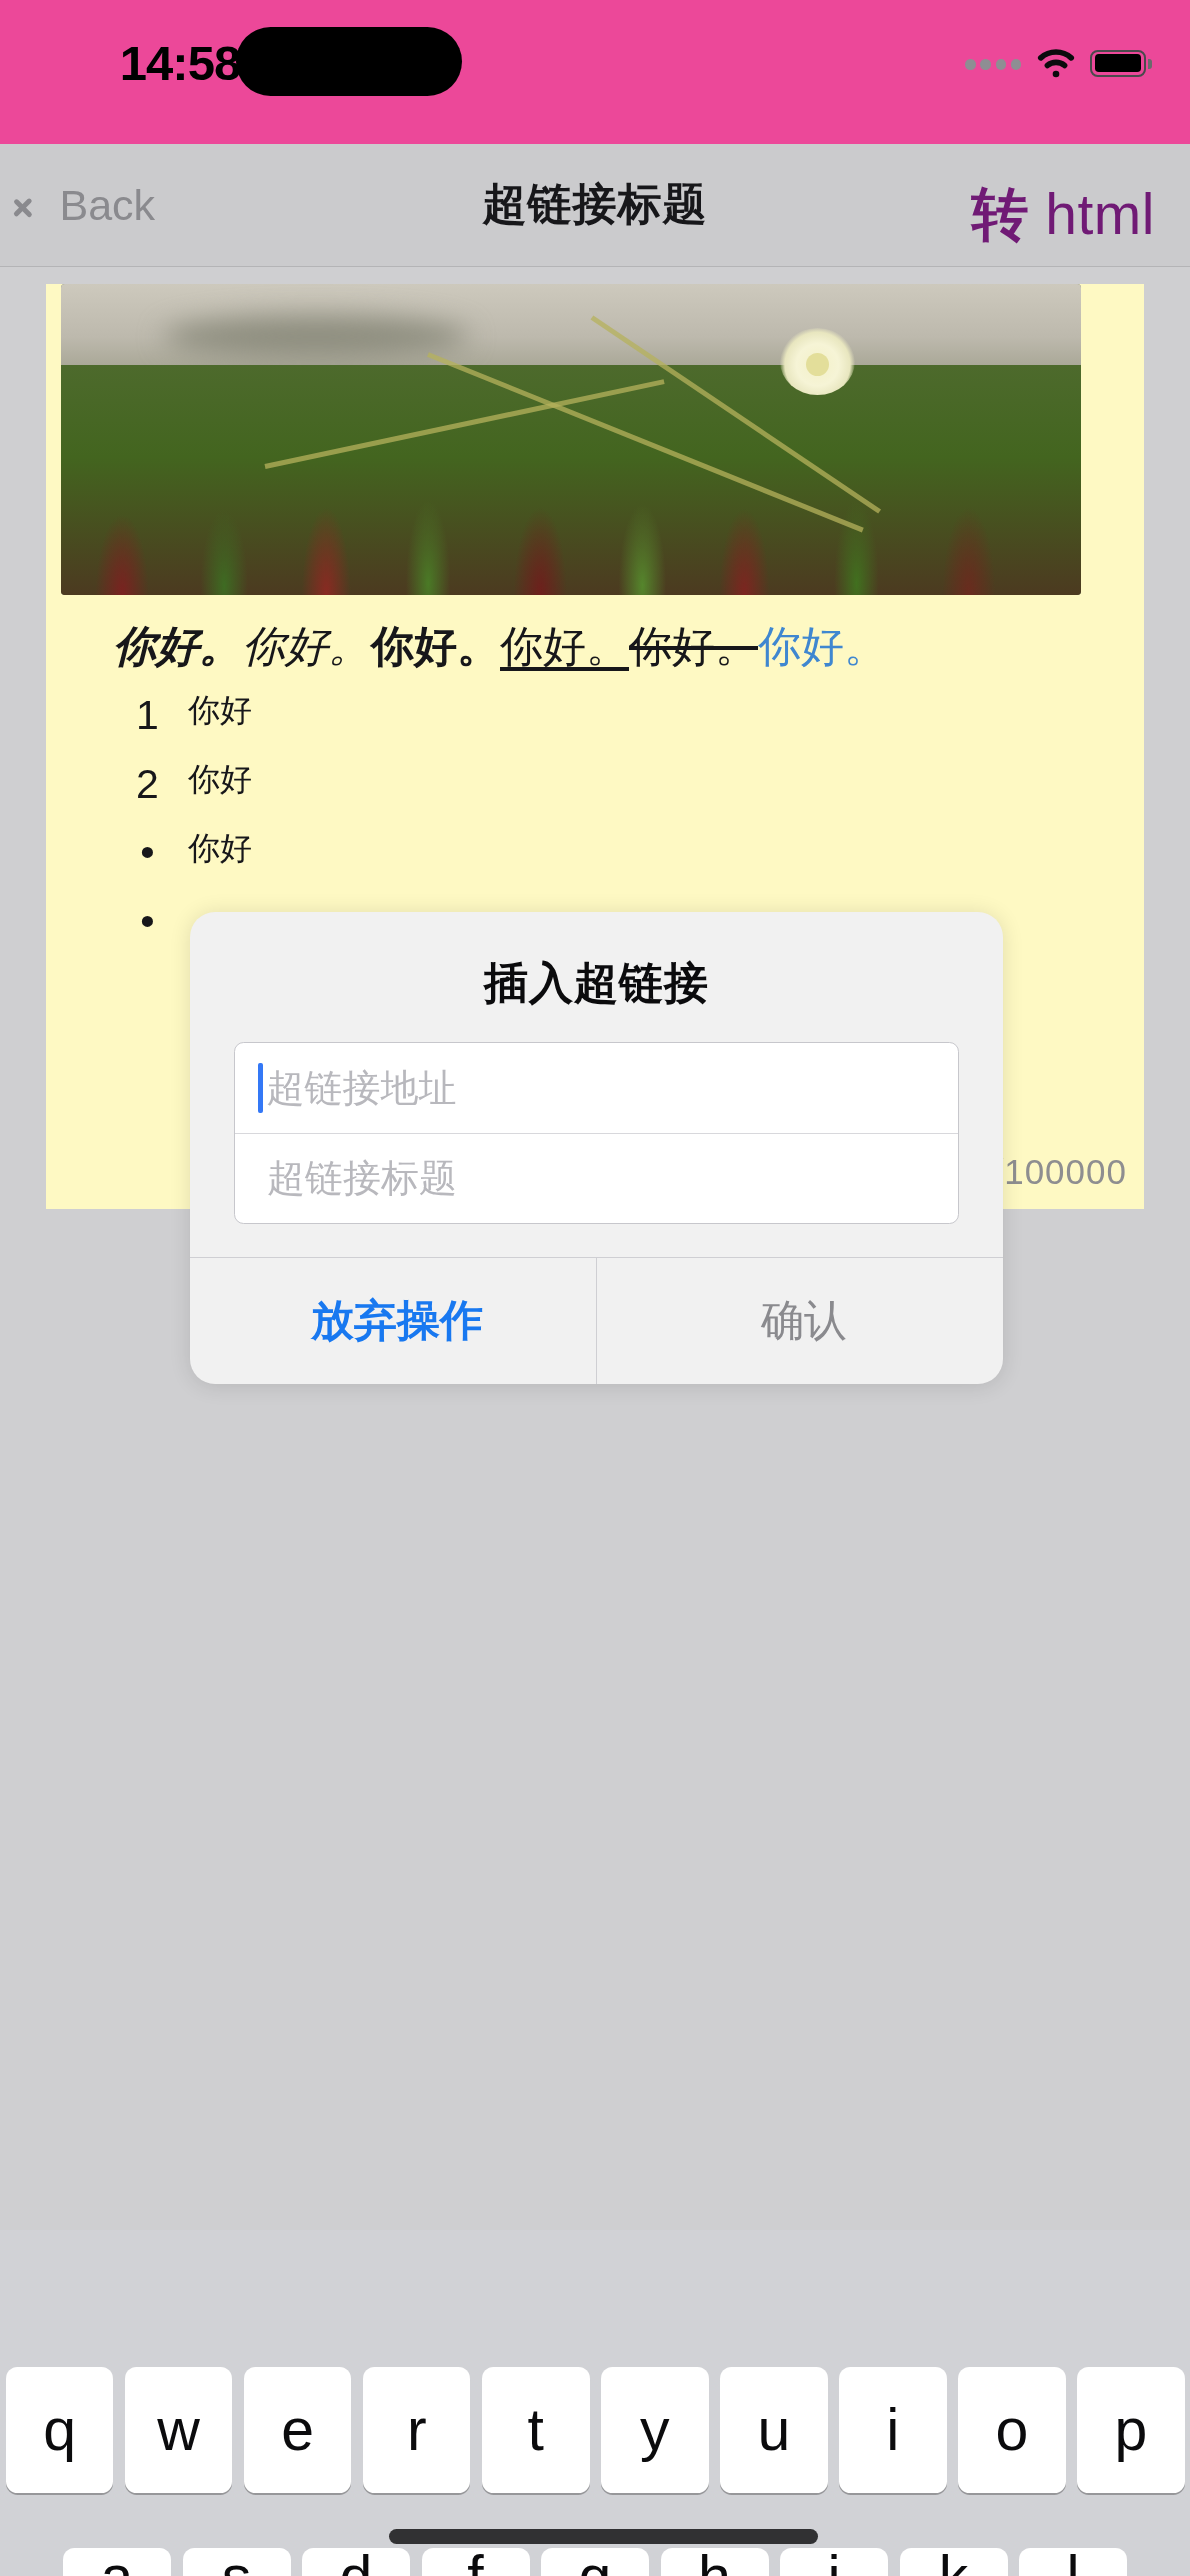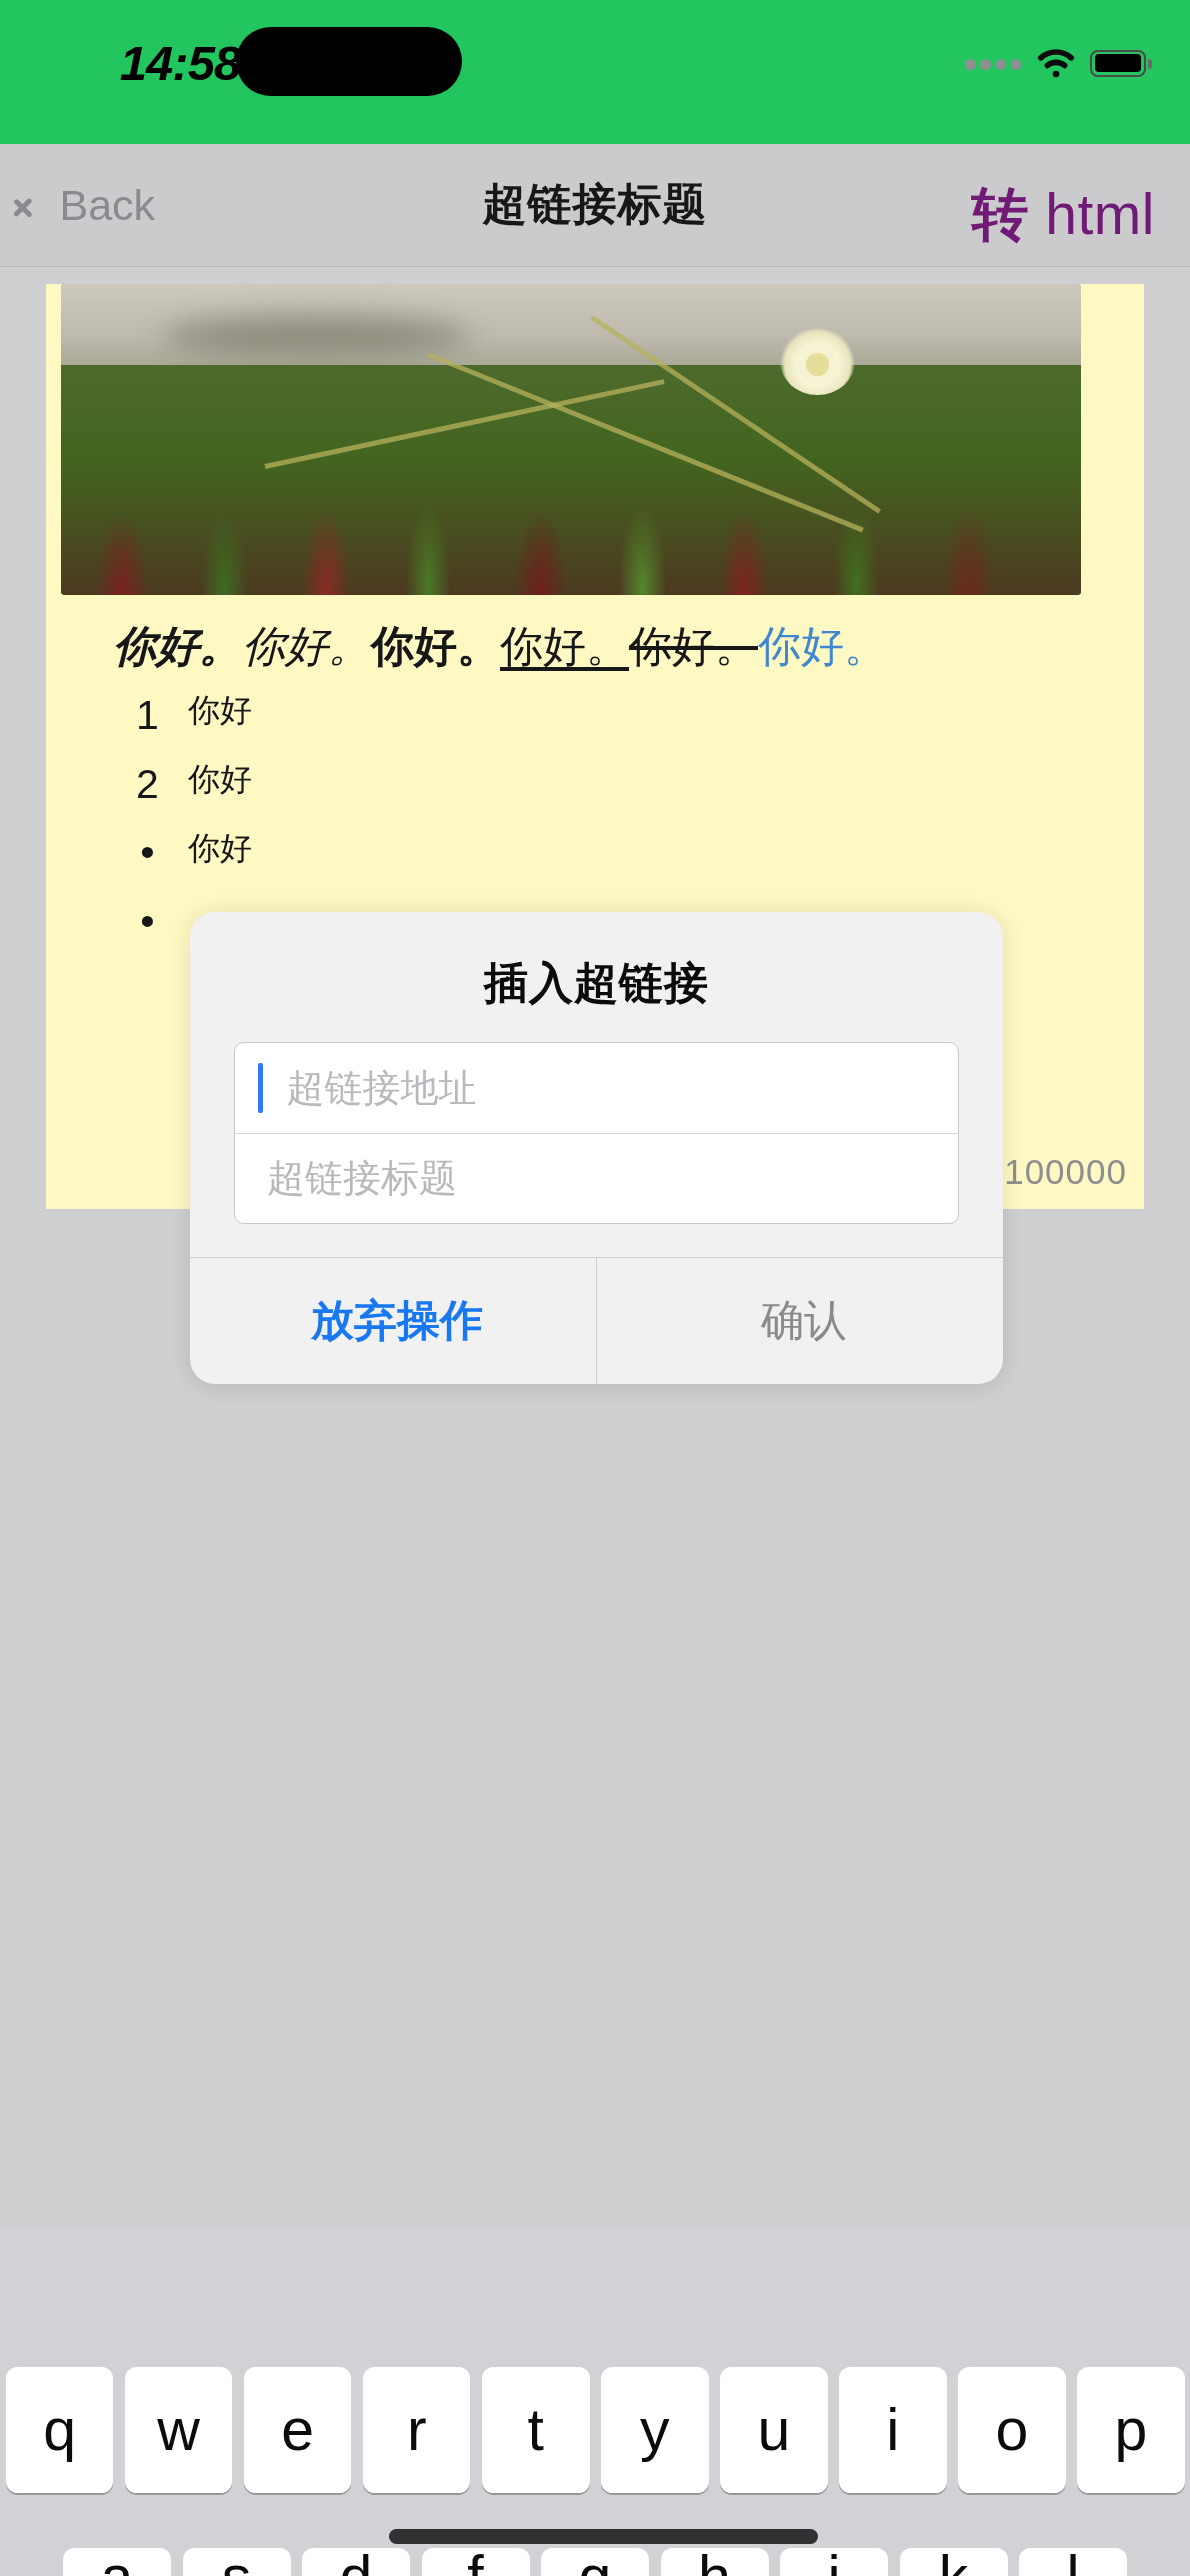--- a/index.html
+++ b/index.html
@@ -11,22 +11,21 @@
   }
   #screen {
     position: relative;
     width: 1190px; height: 2576px;
     background: #cfcfd1;
   }
 
   
   #statusbar {
     position:absolute; left:0; top:0; width:1190px; height:144px;
-    background:#22c55e;
-    font-style:italic;
+    background:#ec4899;
   }
   #status-time {
     position:absolute; left:84px; top:35px; width:192px;
     font-size:49px; font-weight:700; letter-spacing:-1px; color:#000;
     text-align:center;
   }
   #dynamic-island {
     position:absolute; left:236px; top:27px; width:226px; height:69px;
     background:#000; border-radius:38px;
   }
@@ -158,21 +157,21 @@
   }
   #alert-title {
     text-align:center; font-size:44px; font-weight:700; color:#0b0b0d;
     padding:42px 28px 29px; letter-spacing:1px;
   }
   #alert-fields {
     margin:0 44px 33px; background:#fff;
     border:1px solid #c7c7cc; border-radius:9.6px; overflow:hidden;
   }
   .alert-field {
-    height:90px; display:flex; align-items:center; padding:0 23px; position:relative;gap:20px;
+    height:90px; display:flex; align-items:center; padding:0 23px; position:relative;
   }
   .alert-field + .alert-field { border-top:1px solid #d8d8dc; }
   .caret {
     width:4.8px; height:50px; background:#3478f6; margin-right:3.8px; border-radius:1.9px;
   }
   .alert-ph { font-size:38px; color:#b8b8bd; }
   #alert-buttons {
     display:flex; border-top:1px solid #cfcfd3; height:127px;
   }
   .alert-btn {

